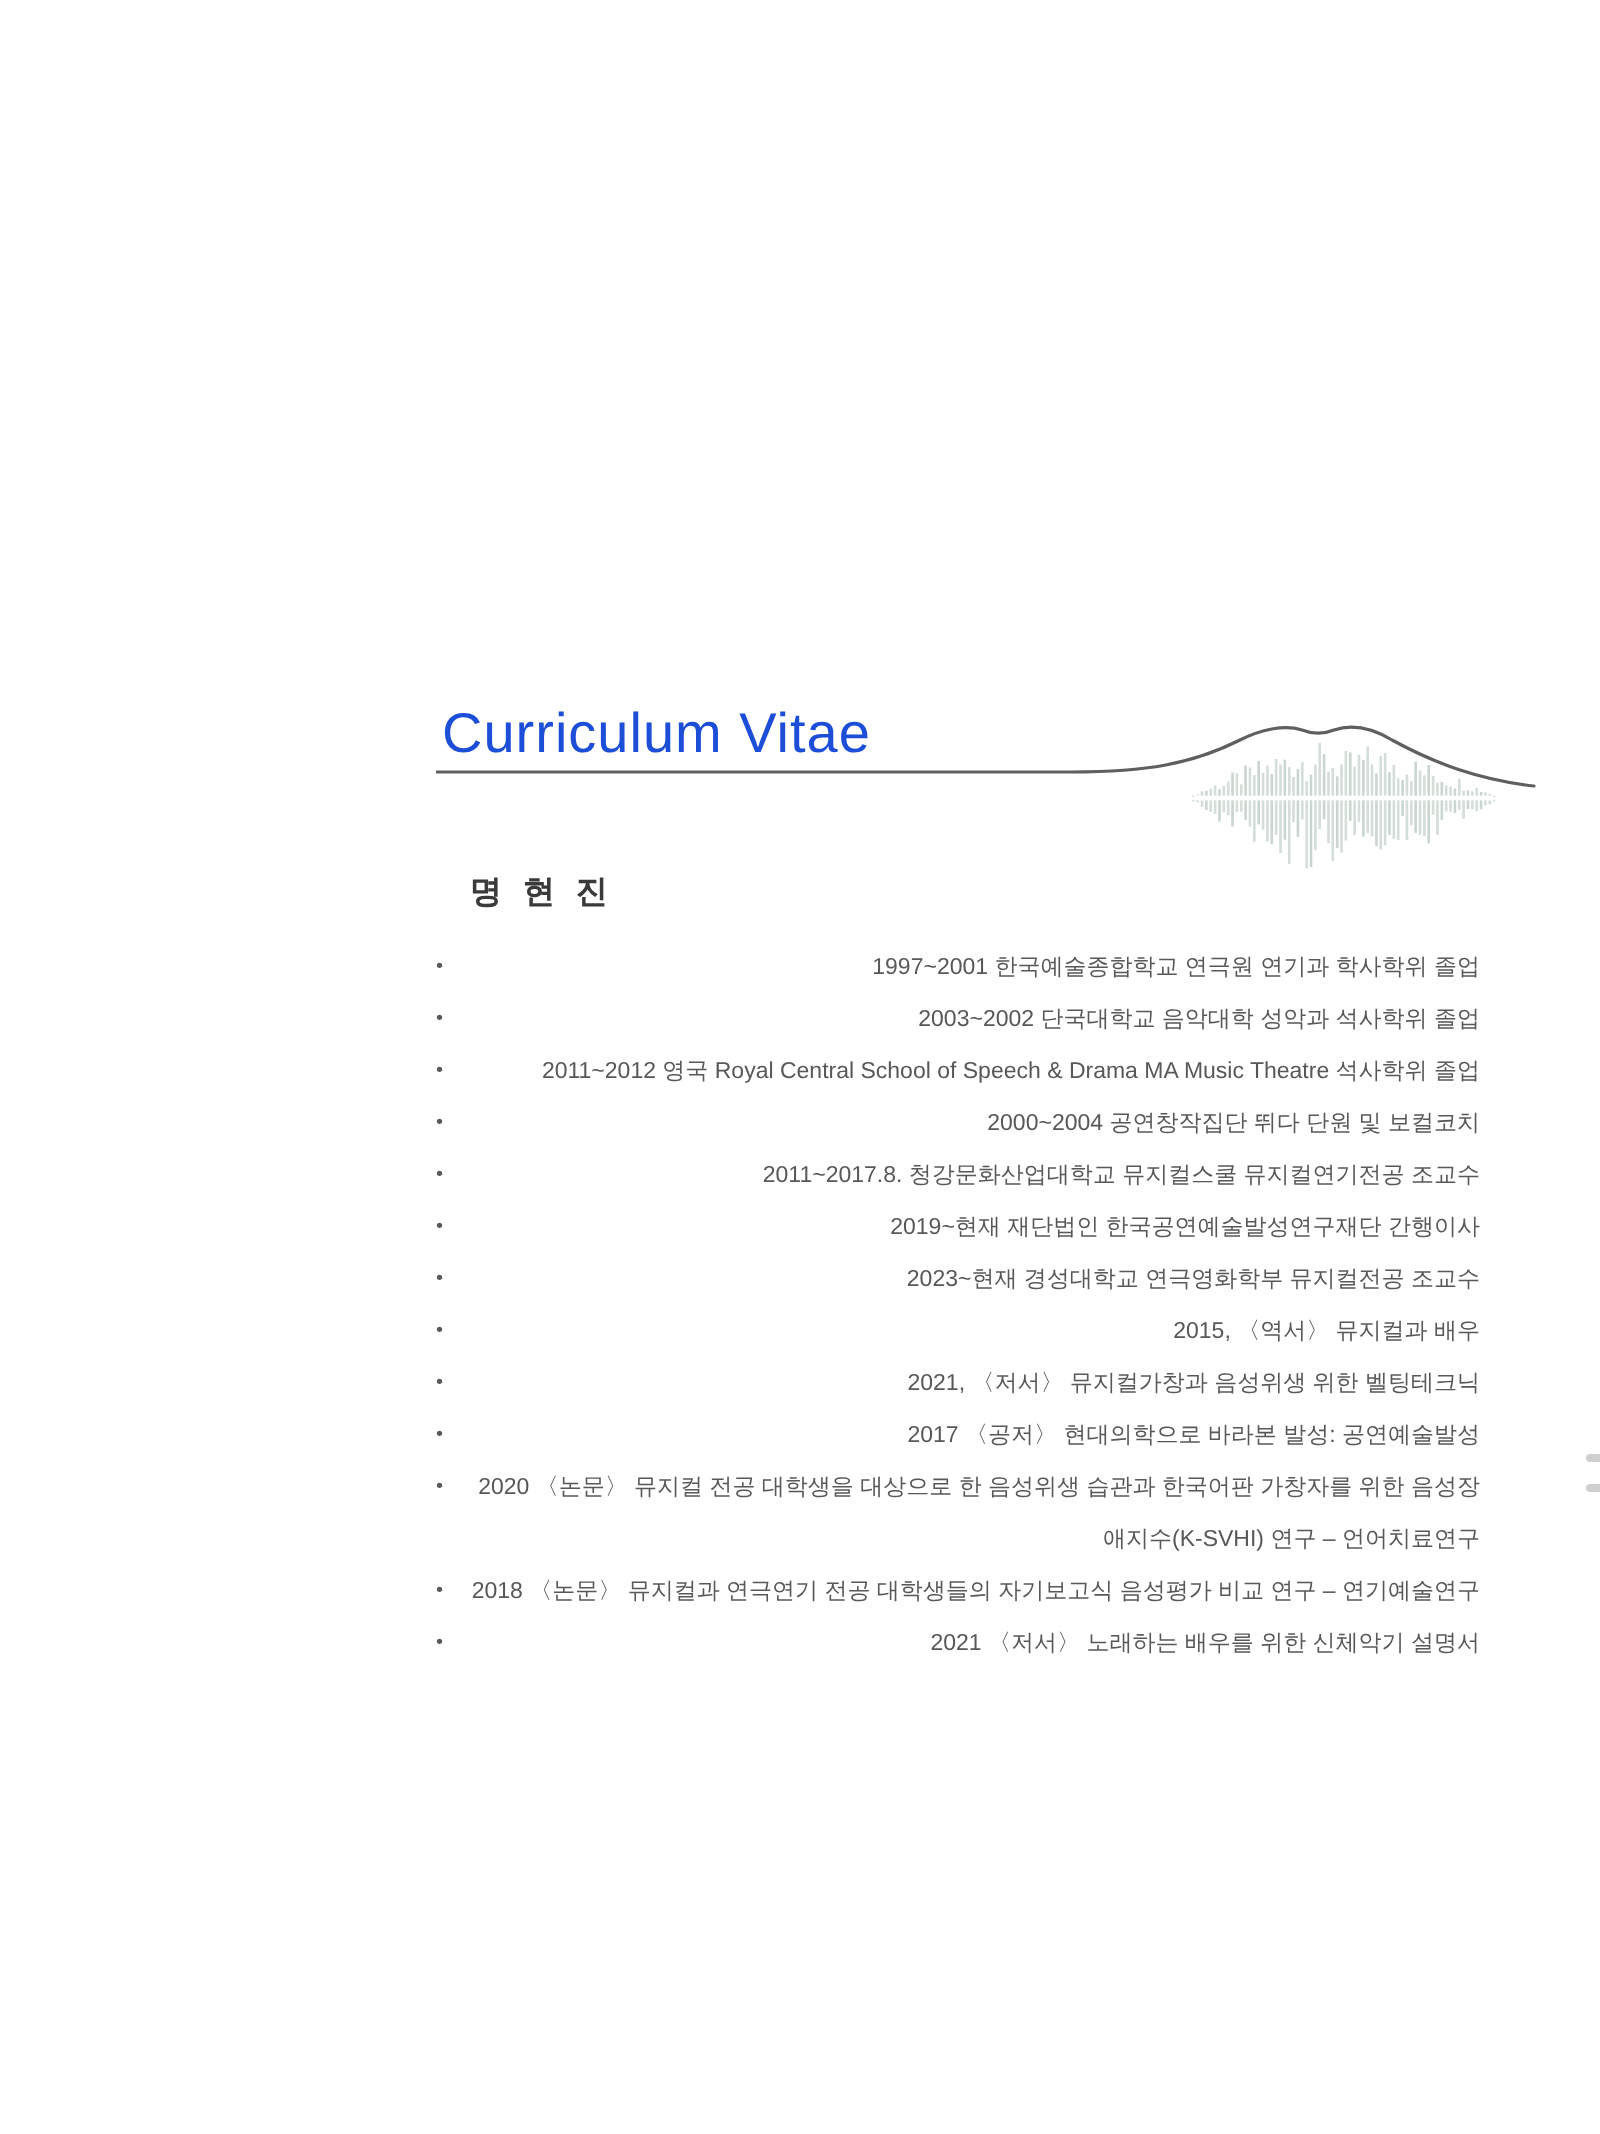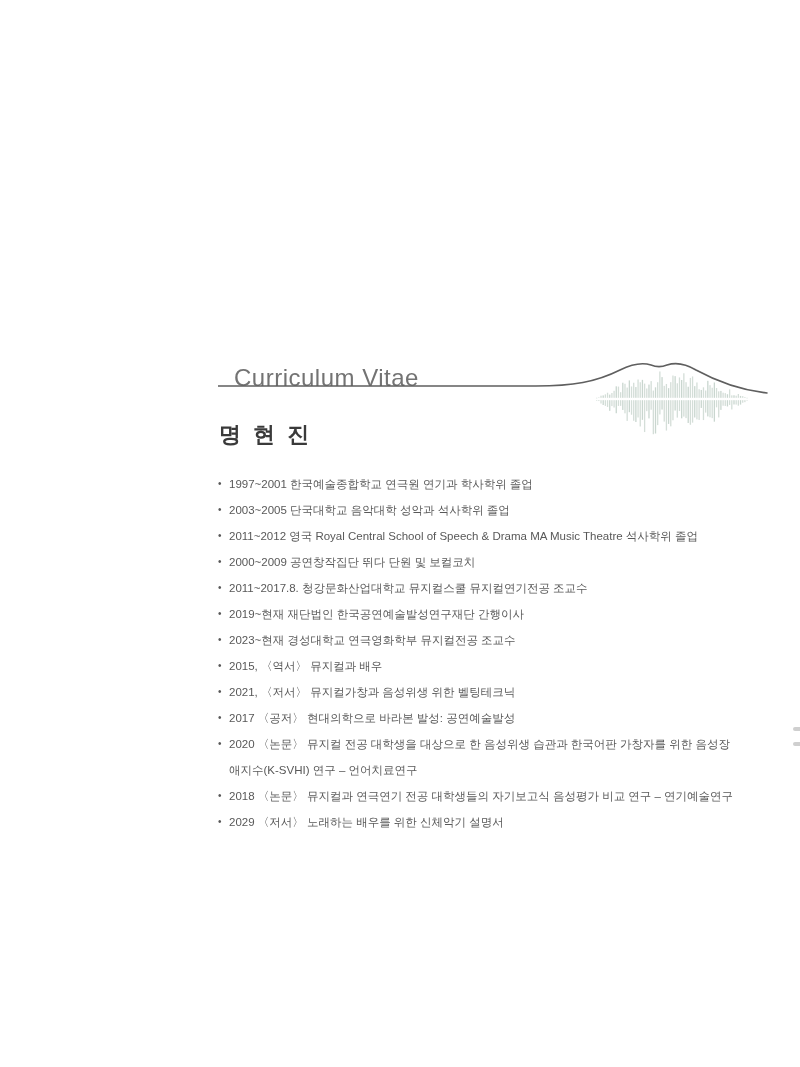--- a/index.html
+++ b/index.html
@@ -5,54 +5,54 @@
   html,body{margin:0;padding:0;background:#ffffff;}
   .page{
     position:relative;
     width:800px;height:1067px;
     background:#ffffff;
     overflow:hidden;
     font-family:"Liberation Sans","DejaVu Sans",sans-serif;
   }
   .cv-title{
     position:absolute;left:218px;top:348px;
-    margin:16px;
-    font-size:24px;font-weight:400;letter-spacing:0.5px;
-    color:#737373;
+    margin:3px;
+    font-size:28px;font-weight:400;letter-spacing:0.5px;
+    color:#1d4ed8;
     font-family:"Liberation Sans","DejaVu Sans",sans-serif;
   }
   .header-graphic{
     position:absolute;left:218px;top:355px;
     width:550px;height:110px;
     pointer-events:none;
   }
   .person-name{
     position:absolute;left:219px;top:420px;
-    margin:0;
-    font-size:22px;font-weight:600;letter-spacing:3px;
+    margin:16px;
+    font-size:16px;font-weight:600;letter-spacing:3px;
     color:#3a3a3a;
   }
   .cv-list{
     position:absolute;left:218px;top:471px;
     width:522px;
     margin:0;padding:0;
     list-style:none;
     font-size:11.5px;line-height:26px;
     color:#585858;
   }
   .cv-list li{
     display:flex;
     align-items:flex-start;
   }
   .bullet{
     flex:0 0 11px;
     font-size:10px;
     color:#585858;
   }
-  .entry-text{flex:1;}
+  .entry-text{flex:1;text-align:right;}
   .edge-artifact{
     position:absolute;right:0px;
     width:7px;height:4px;
     background:#cfcfcf;
     border-radius:2px 0 0 2px;
   }
   .edge-artifact.a1{top:727px;}
   .edge-artifact.a2{top:742px;}
 </style>
 </head>
@@ -212,31 +212,31 @@
 
   <ul class="cv-list">
 
       <li>
         <span class="bullet">•</span>
         <span class="entry-text">1997~2001 한국예술종합학교 연극원 연기과 학사학위 졸업</span>
       </li>
 
       <li>
         <span class="bullet">•</span>
-        <span class="entry-text">2003~2005 단국대학교 음악대학 성악과 석사학위 졸업</span>
+        <span class="entry-text">2003~2002 단국대학교 음악대학 성악과 석사학위 졸업</span>
       </li>
 
       <li>
         <span class="bullet">•</span>
         <span class="entry-text">2011~2012 영국 Royal Central School of Speech &amp; Drama MA Music Theatre 석사학위 졸업</span>
       </li>
 
       <li>
         <span class="bullet">•</span>
-        <span class="entry-text">2000~2009 공연창작집단 뛰다 단원 및 보컬코치</span>
+        <span class="entry-text">2000~2004 공연창작집단 뛰다 단원 및 보컬코치</span>
       </li>
 
       <li>
         <span class="bullet">•</span>
         <span class="entry-text">2011~2017.8. 청강문화산업대학교 뮤지컬스쿨 뮤지컬연기전공 조교수</span>
       </li>
 
       <li>
         <span class="bullet">•</span>
         <span class="entry-text">2019~현재 재단법인 한국공연예술발성연구재단 간행이사</span>
@@ -267,20 +267,20 @@
         <span class="entry-text">2020 〈논문〉 뮤지컬 전공 대학생을 대상으로 한 음성위생 습관과 한국어판 가창자를 위한 음성장애지수(K-SVHI) 연구 – 언어치료연구</span>
       </li>
 
       <li>
         <span class="bullet">•</span>
         <span class="entry-text">2018 〈논문〉 뮤지컬과 연극연기 전공 대학생들의 자기보고식 음성평가 비교 연구 – 연기예술연구</span>
       </li>
 
       <li>
         <span class="bullet">•</span>
-        <span class="entry-text">2029 〈저서〉 노래하는 배우를 위한 신체악기 설명서</span>
+        <span class="entry-text">2021 〈저서〉 노래하는 배우를 위한 신체악기 설명서</span>
       </li>
     </ul>
 
   <div class="edge-artifact a1"></div>
   <div class="edge-artifact a2"></div>
 
 </div>
 
 </body></html>

